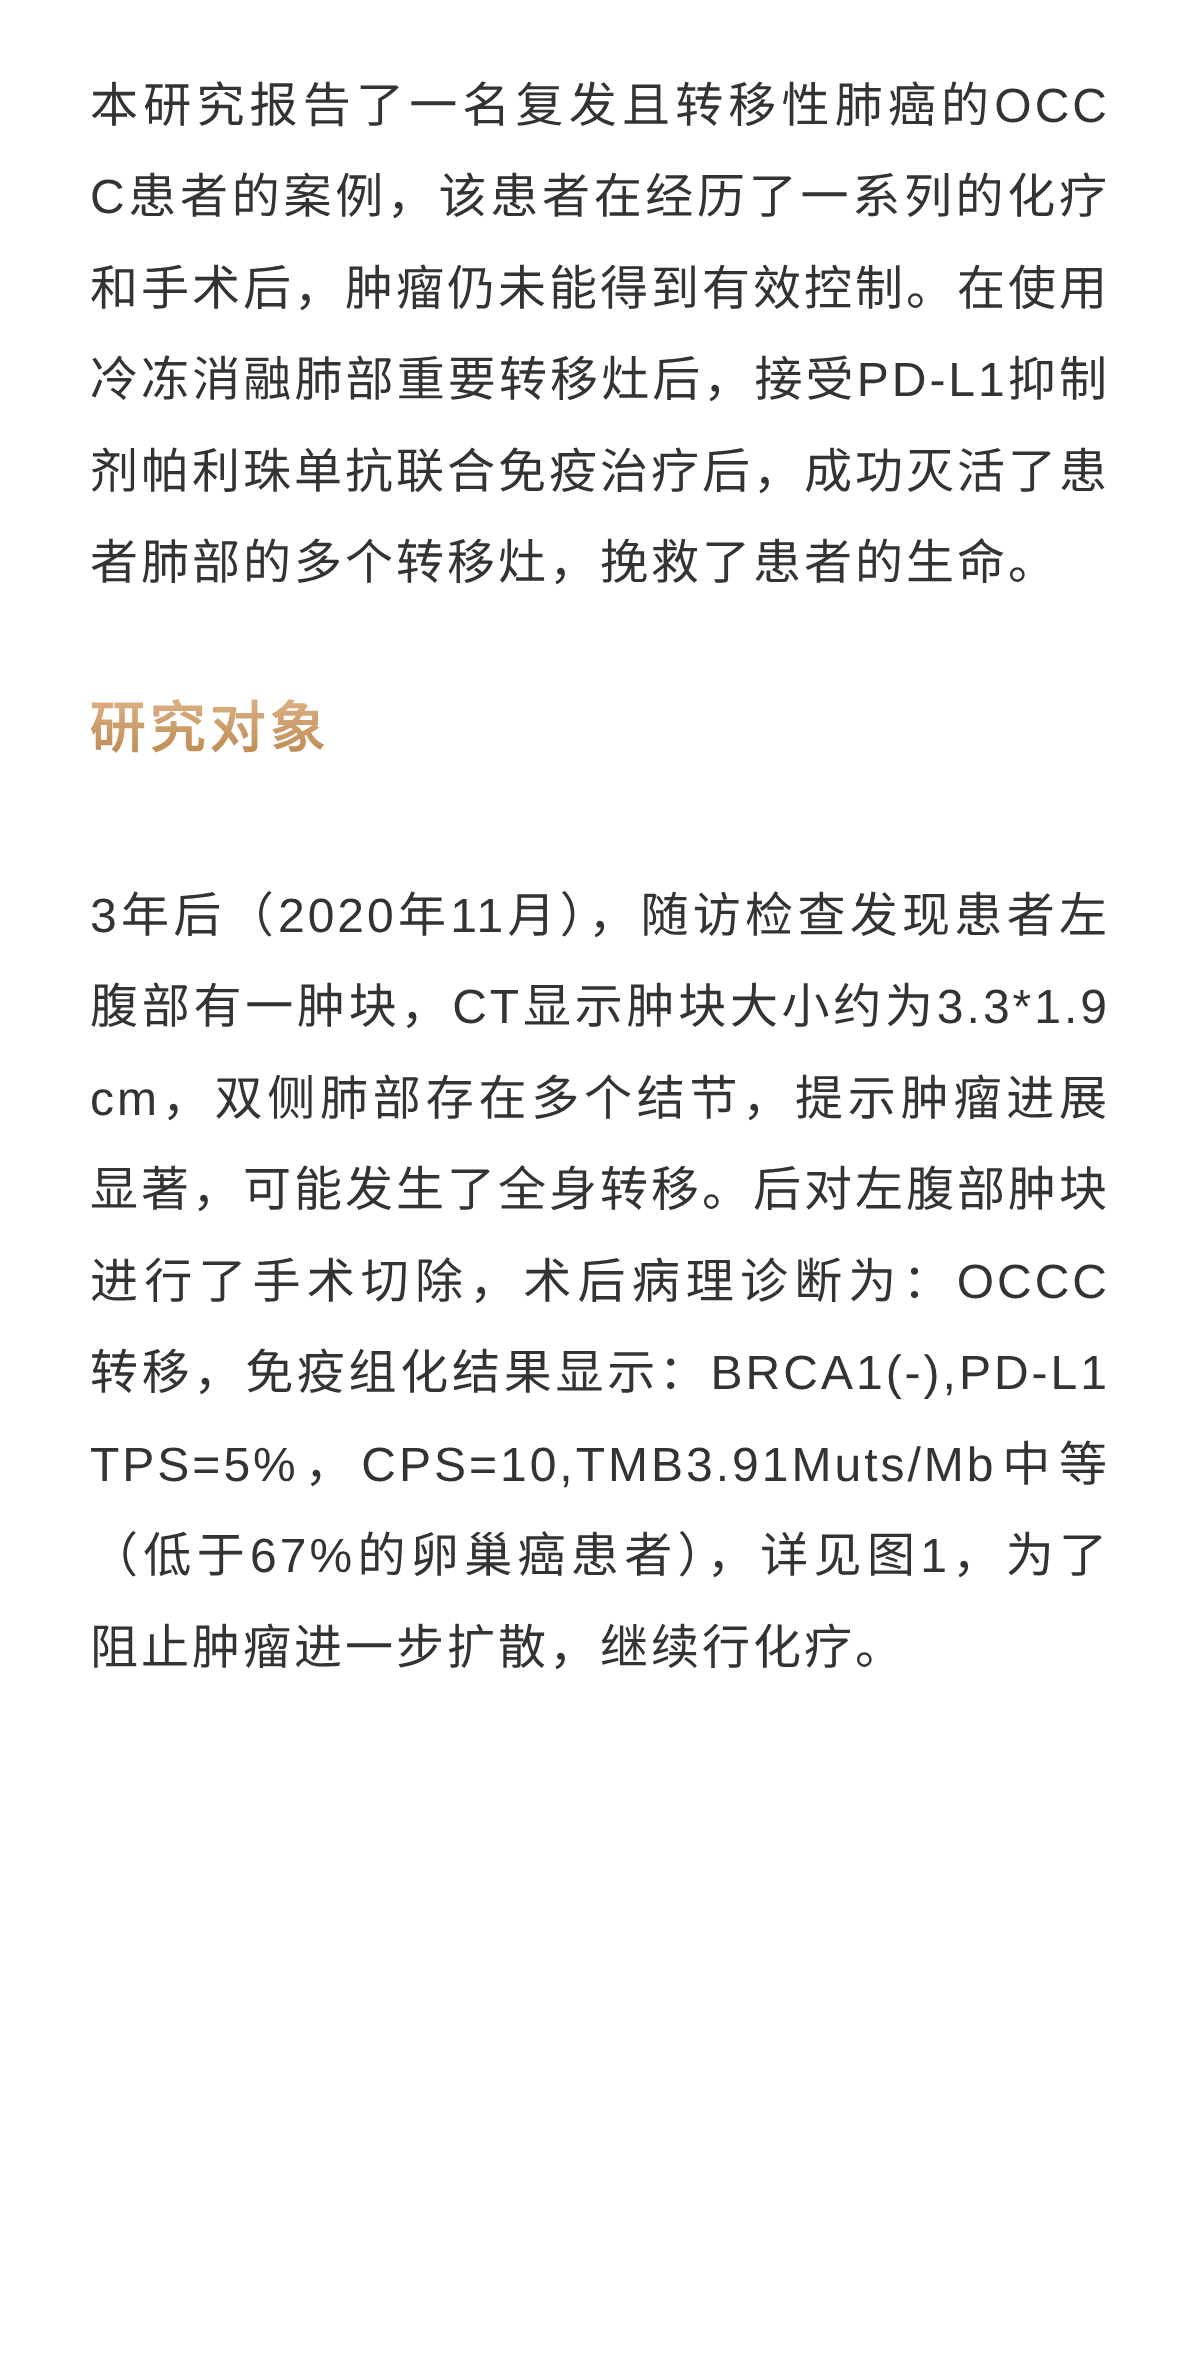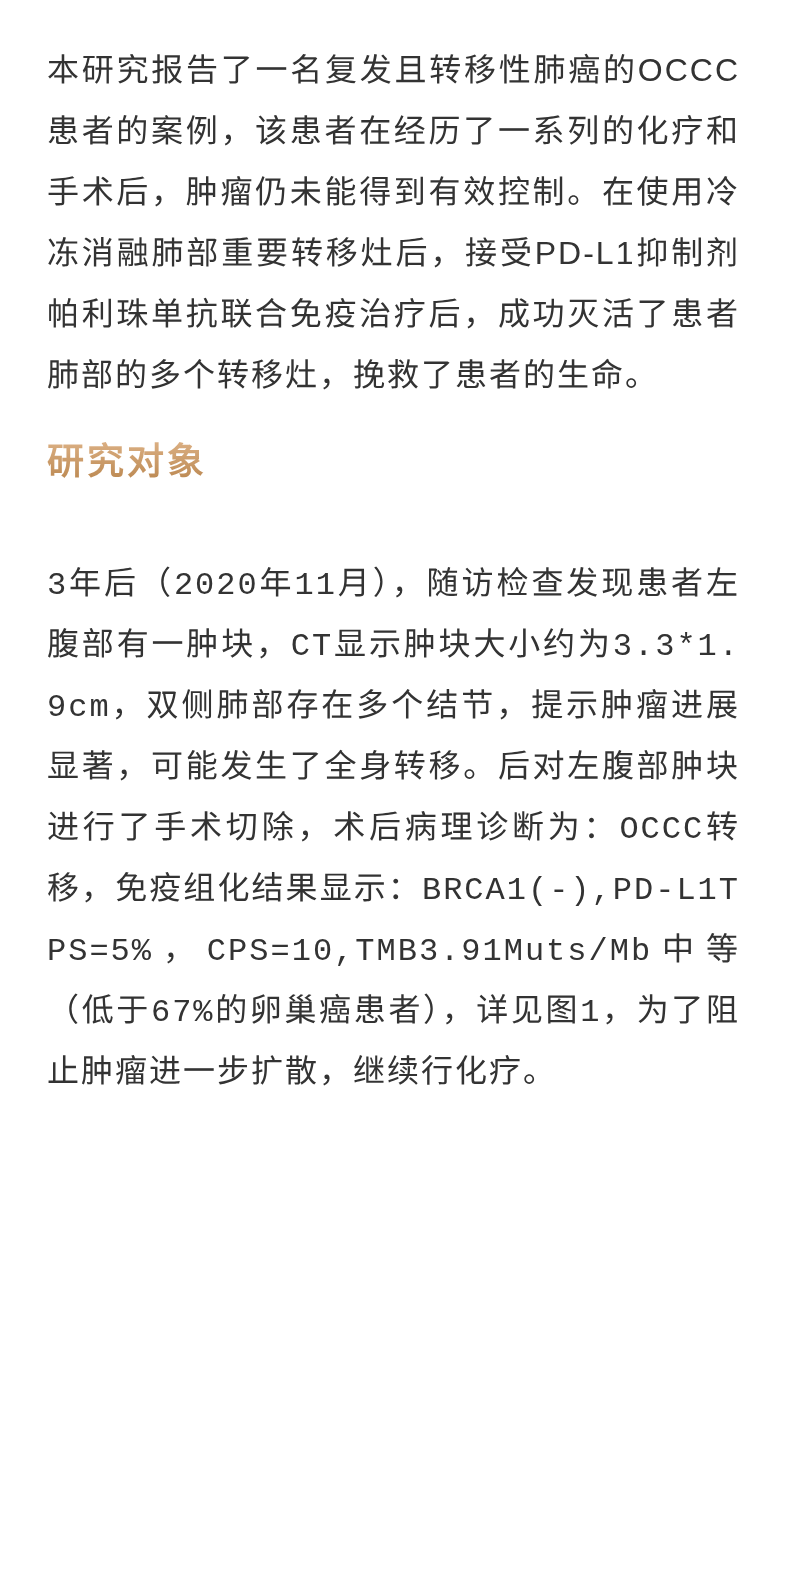--- a/index.html
+++ b/index.html
@@ -11,54 +11,53 @@
   html,body{
     margin:0;
     padding:0;
     background:var(--page-bg);
   }
   .page{
     width:800px;
     min-height:1571px;
     box-sizing:border-box;
     margin:0 auto;
-    padding:40px 60px 35px 47px;
+    padding:40px 60px 35px 60px;
     background:var(--page-bg);
     font-family:"Liberation Sans","DejaVu Sans",sans-serif;
   }
   .body-text{
     margin:0;
     font-size:32px;
     line-height:61px;
     letter-spacing:2px;
     color:var(--body-color);
     font-weight:400;
     text-align:justify;
     text-justify:inter-character;
     word-break:break-all;
   }
   .gold-heading{
-    margin:33px 0 0 0;
+    margin:58px 0 0 0;
     font-family:"Liberation Serif","DejaVu Serif",serif;
     font-size:37px;
     line-height:46px;
     font-weight:700;
     letter-spacing:3px;
     background:linear-gradient(180deg,var(--gold-top) 10%,var(--gold-bottom) 90%);
     -webkit-background-clip:text;
     background-clip:text;
     color:transparent;
     display:inline-block;
   }
   .para-subject{
     margin-top:28px;
   }
   .para-followup{
     margin-top:70px;
-    font-family:Liberation Mono, monospace;
   }
 </style>
 </head>
 <body>
 
 <div class="page">
 
   <p class="body-text">本研究报告了一名复发且转移性肺癌的OCCC患者的案例，该患者在经历了一系列的化疗和手术后，肿瘤仍未能得到有效控制。在使用冷冻消融肺部重要转移灶后，接受PD-L1抑制剂帕利珠单抗联合免疫治疗后，成功灭活了患者肺部的多个转移灶，挽救了患者的生命。</p>
 
   <h2 class="gold-heading">研究对象</h2>

